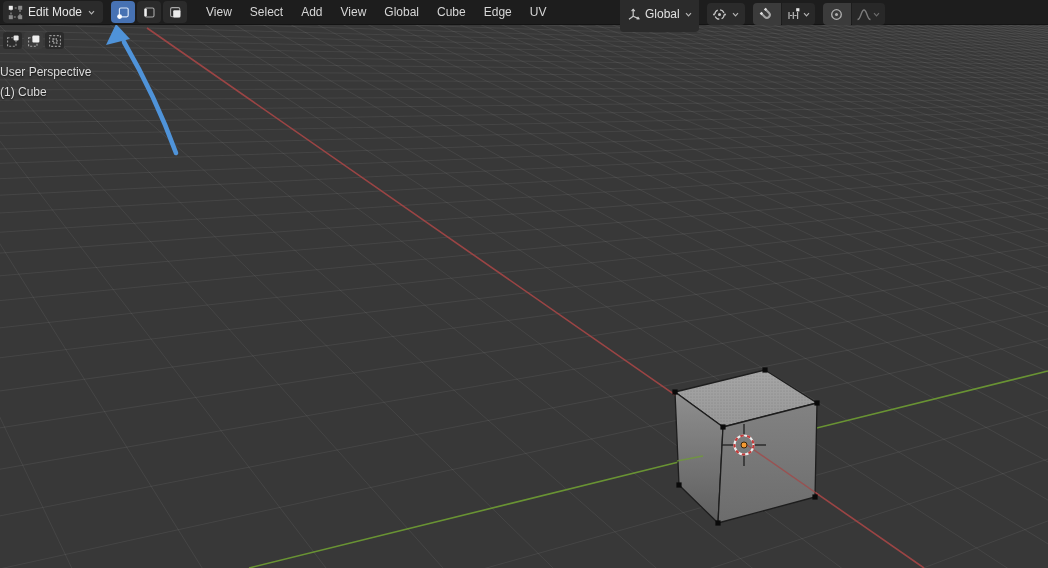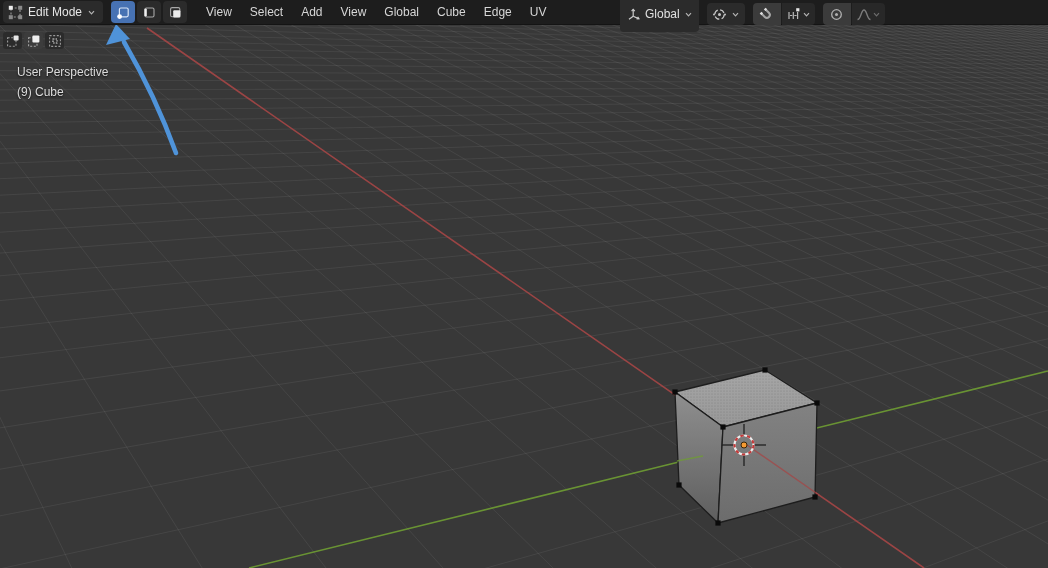--- a/index.html
+++ b/index.html
@@ -25,21 +25,21 @@
   .group .gbtn{display:flex;align-items:center;justify-content:center;padding:0 4px;background:#282828;}
   .group .gbtn.lit{background:#3b3b3b;}
   .group .gbtn + .gbtn{margin-left:1px;}
   .pill .lbl{font-size:12px;color:#e0e0e0;}
 
   
   .toolrow{position:absolute;left:3px;top:32px;display:flex;gap:2px;z-index:5;}
   .toolrow .tbtn{width:19px;height:17px;border-radius:3px;background:#2b2b2b;display:flex;
                  align-items:center;justify-content:center;}
   .toolrow .tbtn.lit{background:#3c3c3c;}
-  .ovtext{position:absolute;left:17px;top:62px;z-index:5;font-size:12px;color:#dcdcdc;
+  .ovtext{position:absolute;left:0;top:62px;z-index:5;font-size:12px;color:#dcdcdc;
           text-shadow:0 1px 2px rgba(0,0,0,.8);line-height:20px;pointer-events:none;}
   .ovtext div{white-space:nowrap;}
   .icon{display:inline-flex;line-height:0;}
 </style>
 </head>
 <body>
 
 <div class="app">
 
   <svg class="scene" id="scene" width="1048" height="568" viewBox="0 0 1048 568">
@@ -408,16 +408,16 @@
         <svg width="14" height="14" viewBox="0 0 14 14">
           <rect x="1.6" y="1.6" width="10.8" height="10.8" fill="none" stroke="#9b9b9b" stroke-width="1.1" stroke-dasharray="2 1.6"></rect>
           <rect x="5" y="5" width="4" height="4" fill="none" stroke="#e8e8e8" stroke-width="1.1" stroke-dasharray="1.4 1.2"></rect>
         </svg>
       </span>
     </div>
   </div>
 
   <div class="ovtext">
     <div>User Perspective</div>
-    <div>(9) Cube</div>
+    <div>(1) Cube</div>
   </div>
 
 </div>
 
 </body></html>

